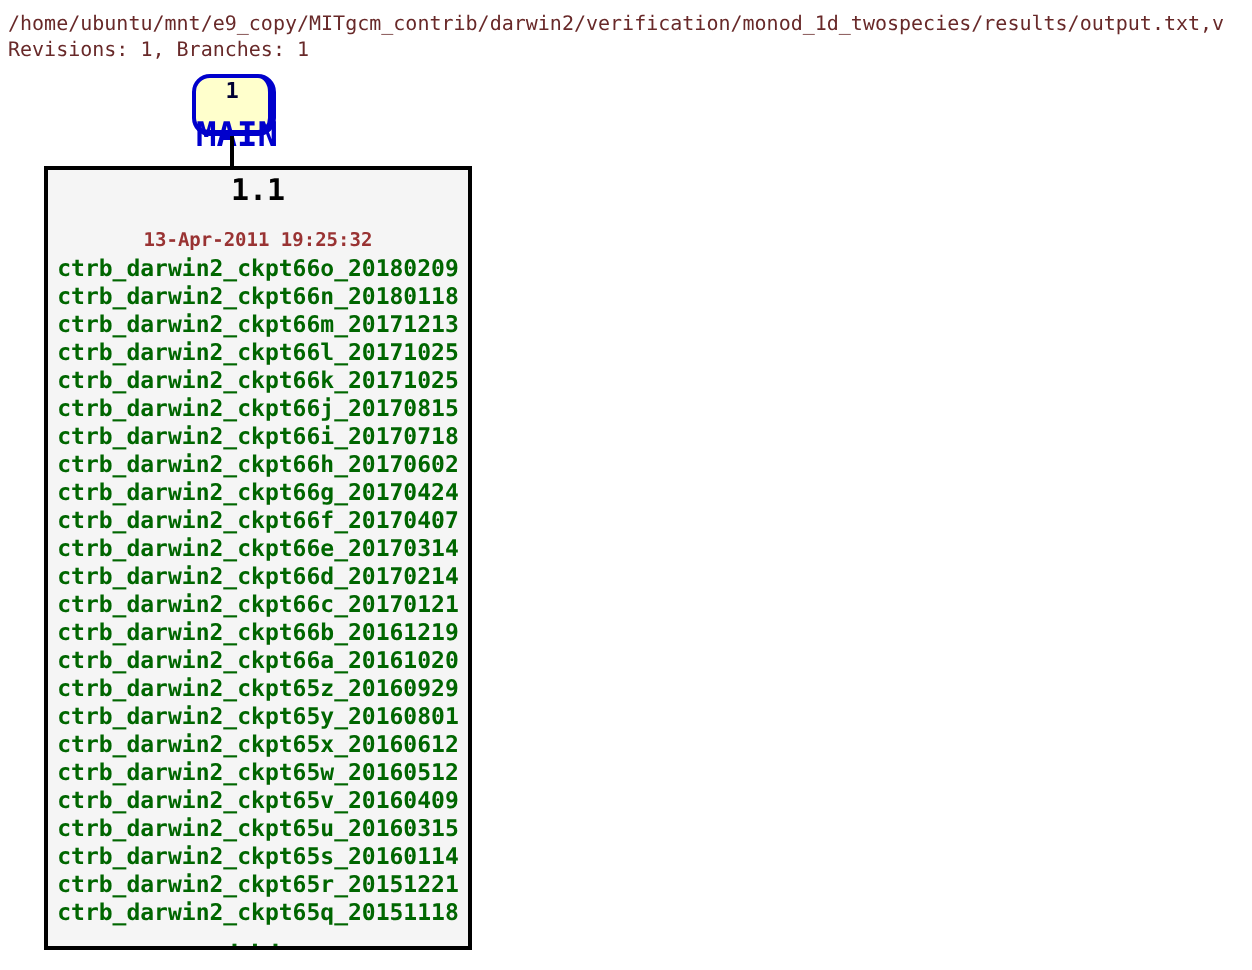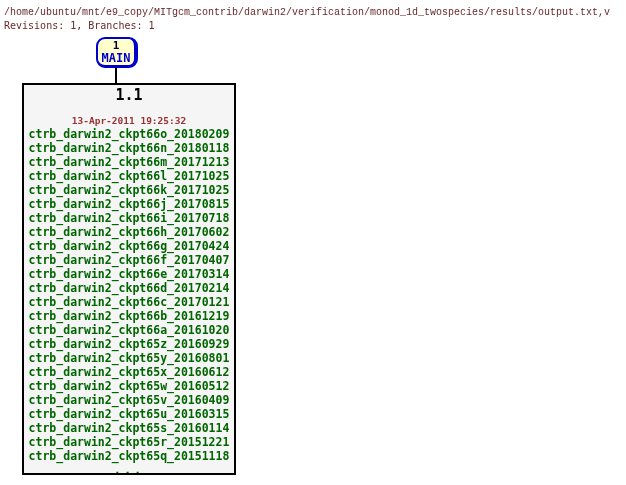--- a/index.html
+++ b/index.html
@@ -11,38 +11,38 @@
     position: relative;
   }
   .hdr {
     position: absolute;
     left: 4px;
     color: #682929;
     font-size: 10px;
     white-space: pre;
     letter-spacing: 0px;
   }
-  #hdr-path { top: 7px; font-family: Liberation Mono, monospace; }
+  #hdr-path { top: 7px; }
   #hdr-rev  { top: 20px; }
 
   .branch-box {
     position: absolute;
     left: 96px; top: 37px;
     width: 42px; height: 31px;
     background: #ffffcc;
     border: 2px solid #0000cc;
     border-right-width: 4px;
     border-bottom-width: 3px;
     border-radius: 9px;
     text-align: center;
     padding-top: 1px;
     line-height: 12px;
   }
   .branch-num  { font-size: 11px; font-weight: bold; color: #000033; }
-  .branch-name { font-size: 12px; font-weight: bold; color: #0000cc; }
+  .branch-name { font-size: 17px; font-weight: bold; color: #0000cc; margin-top: 10px; }
 
   .stem {
     position: absolute;
     left: 115px; top: 68px;
     width: 2px; height: 15px;
     background: #000000;
   }
 
   .rev-box {
     position: absolute;

